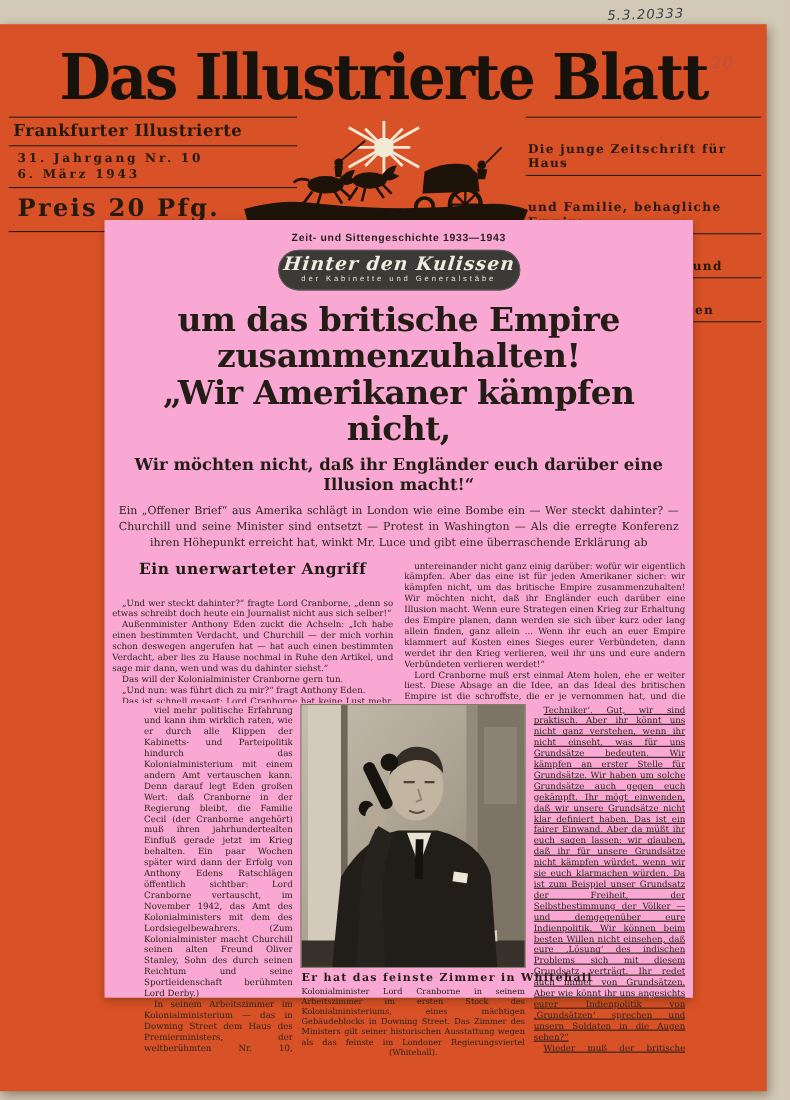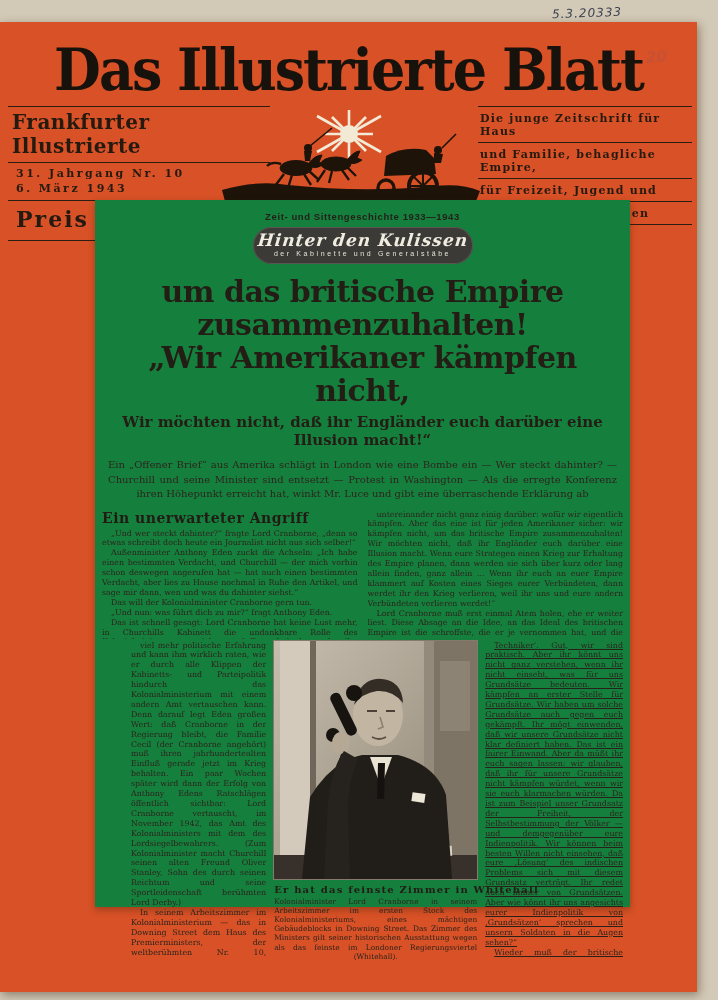--- a/index.html
+++ b/index.html
@@ -15,52 +15,52 @@
 
   
   .orange-page { position:absolute; left:0; top:22px; width:697px; height:970px;
     background:#d95126; box-shadow:2px 3px 9px rgba(60,40,20,.45); }
 
   .masthead-title { position:absolute; top:16px; left:0; width:100%; text-align:center;
     font-size:54px; font-weight:bold; letter-spacing:-2px; color:#17120c; transform:scaleY(1.06); }
 
   .mast-left { position:absolute; left:8px; top:84px; width:262px; color:#241a10; }
   .mast-left .row { border-top:1.5px solid #2a1e12; padding:3px 4px 4px; }
-  .brand-line { font-size:20px; font-weight:bold; letter-spacing:.5px; }
+  .brand-line { font-size:15px; font-weight:bold; letter-spacing:.5px; }
   .small-line { font-size:11px; font-weight:bold; letter-spacing:2.5px; padding:1px 4px; }
   .price-row { border-top:1.5px solid #2a1e12; border-bottom:1.5px solid #2a1e12; }
   .price-line { font-size:22px; font-weight:bold; letter-spacing:2px; padding:2px 4px 4px; }
 
   .mast-right { position:absolute; left:478px; top:84px; width:214px; color:#241a10; }
   .mast-right .tag-row { border-top:1.2px solid #2a1e12; font-size:11px; font-weight:bold;
-    letter-spacing:1.2px; padding:5px 2px 4px; }
+    letter-spacing:1.2px; padding:22px 2px 4px; }
   .mast-right .tag-row:last-child { border-bottom:1.2px solid #2a1e12; }
 
   .carriage-svg { position:absolute; left:218px; top:84px; }
 
   
   .panel { position:absolute; left:95px; top:178px; width:535px; height:707px;
-    background:#15803d; box-shadow:0 3px 7px rgba(70,35,10,.4); padding:11px 7px 0 7px; color:#28211a; }
+    background:#f9a8d4; box-shadow:0 3px 7px rgba(70,35,10,.4); padding:11px 7px 0 7px; color:#28211a; }
 
   .kicker { text-align:center; font-family:"Liberation Sans", sans-serif; font-weight:bold;
     font-size:9.5px; letter-spacing:.6px; color:#241f19; }
   .pill { width:220px; height:37px; margin:5px auto 0; background:#3b3a37; border-radius:19px;
     color:#f0ece0; text-align:center; padding-top:3px; box-shadow:0 0 0 1px #5a5750 inset; }
   .pill-title { font-size:17px; font-weight:bold; font-style:italic; letter-spacing:1px;
     transform:skewX(-6deg); }
   .pill-sub { font-family:"Liberation Sans", sans-serif; font-size:7px; letter-spacing:2.6px; color:#e8e3d5; }
 
   .headline { text-align:center; font-weight:bold; color:#231d15; margin-top:11px;
     font-size:30px; line-height:33px; letter-spacing:-.5px; }
   .subhead { text-align:center; font-weight:bold; font-size:15px; margin-top:6px; color:#231d15; }
 
   .lead { margin:9px 6px 0; font-size:10px; line-height:14.5px; text-align:justify; text-align-last:center; color:#2c251d; }
 
-  .section-heading { font-size:14px; font-weight:bold; letter-spacing:.5px;
-    margin-bottom:3px; color:#211b14; }
+  .section-heading { font-size:14px; font-weight:bold; text-align:center; letter-spacing:.5px;
+    margin-bottom:18px; color:#211b14; }
 
   .cols p { font-size:7.9px; line-height:9.9px; text-align:justify; text-indent:9px; color:#2b241c; }
   .row-top { display:flex; gap:10px; margin-top:8px; height:129px; overflow:hidden; }
   .row-top .col { width:256px; overflow:hidden; }
   .row-mid { display:flex; gap:8px; margin-top:2px; height:318px;margin-left:29px; }
   .col-narrow { width:153px; overflow:hidden; }
   .col-narrow-r { width:156px; overflow:hidden;text-decoration:underline; }
   .center-col { width:203px; }
 
   .photo-frame { width:203px; height:238px; background:#9a9083; box-shadow:0 0 0 1px #857b6d; }

